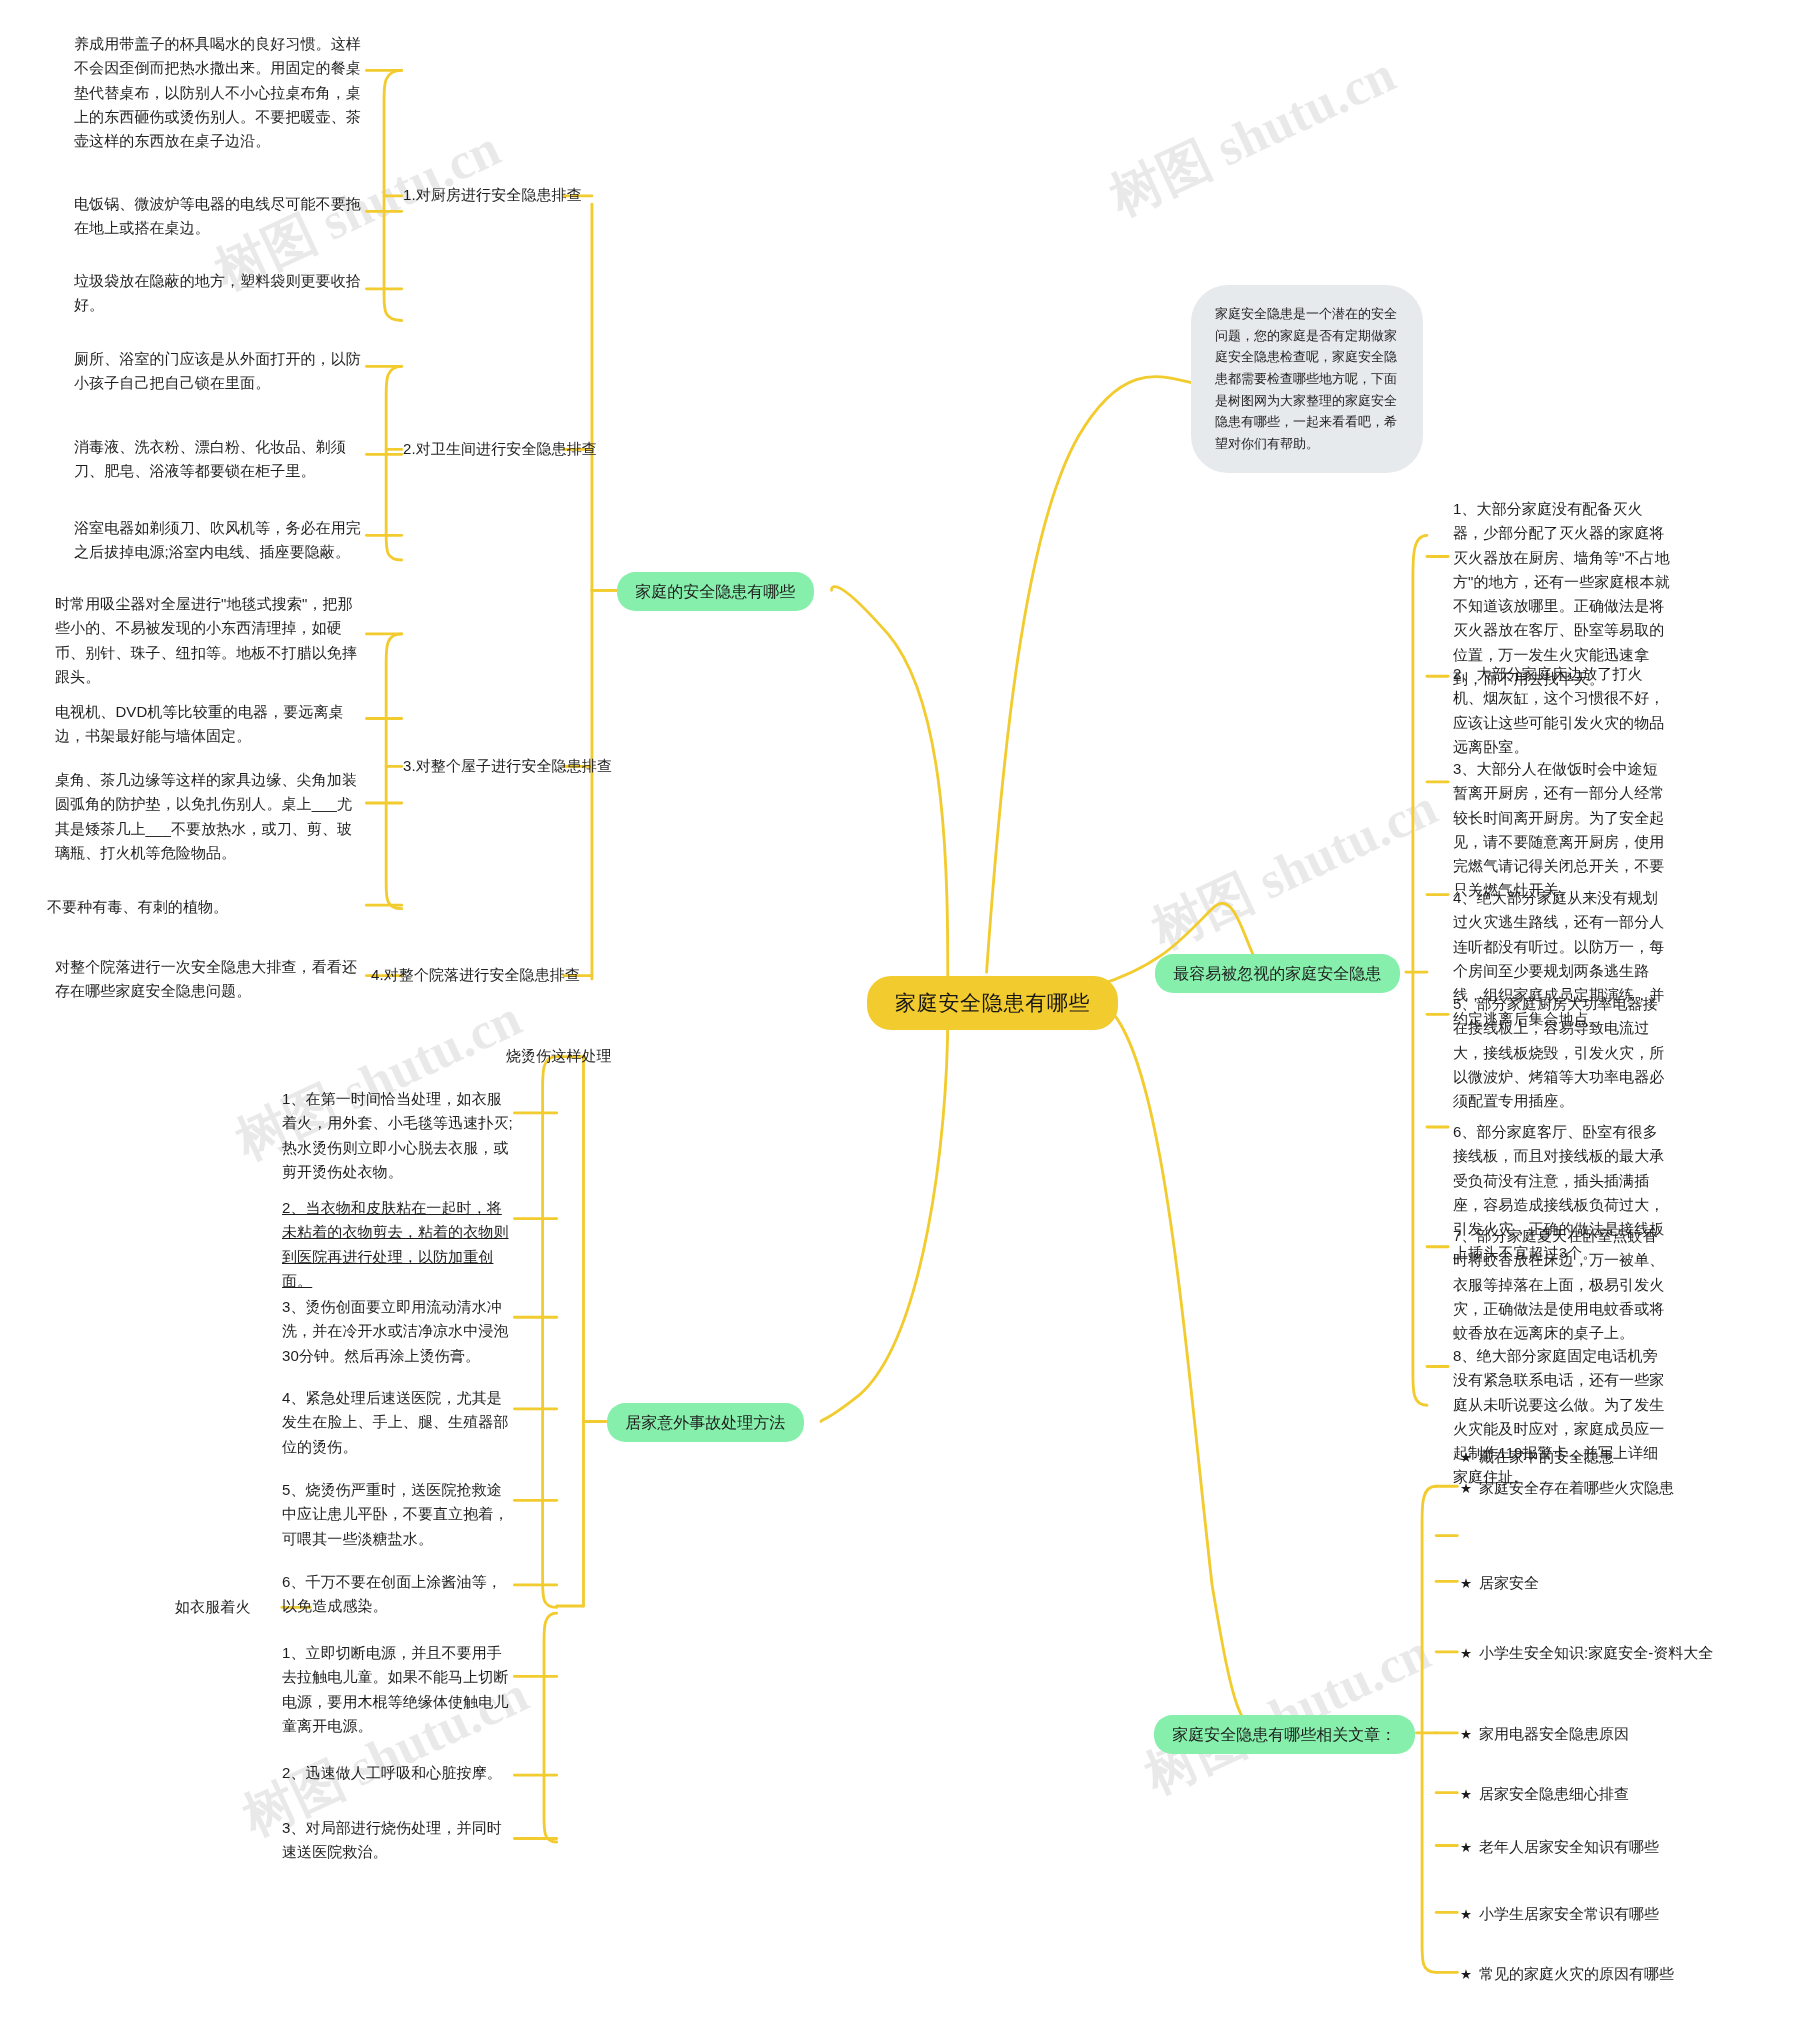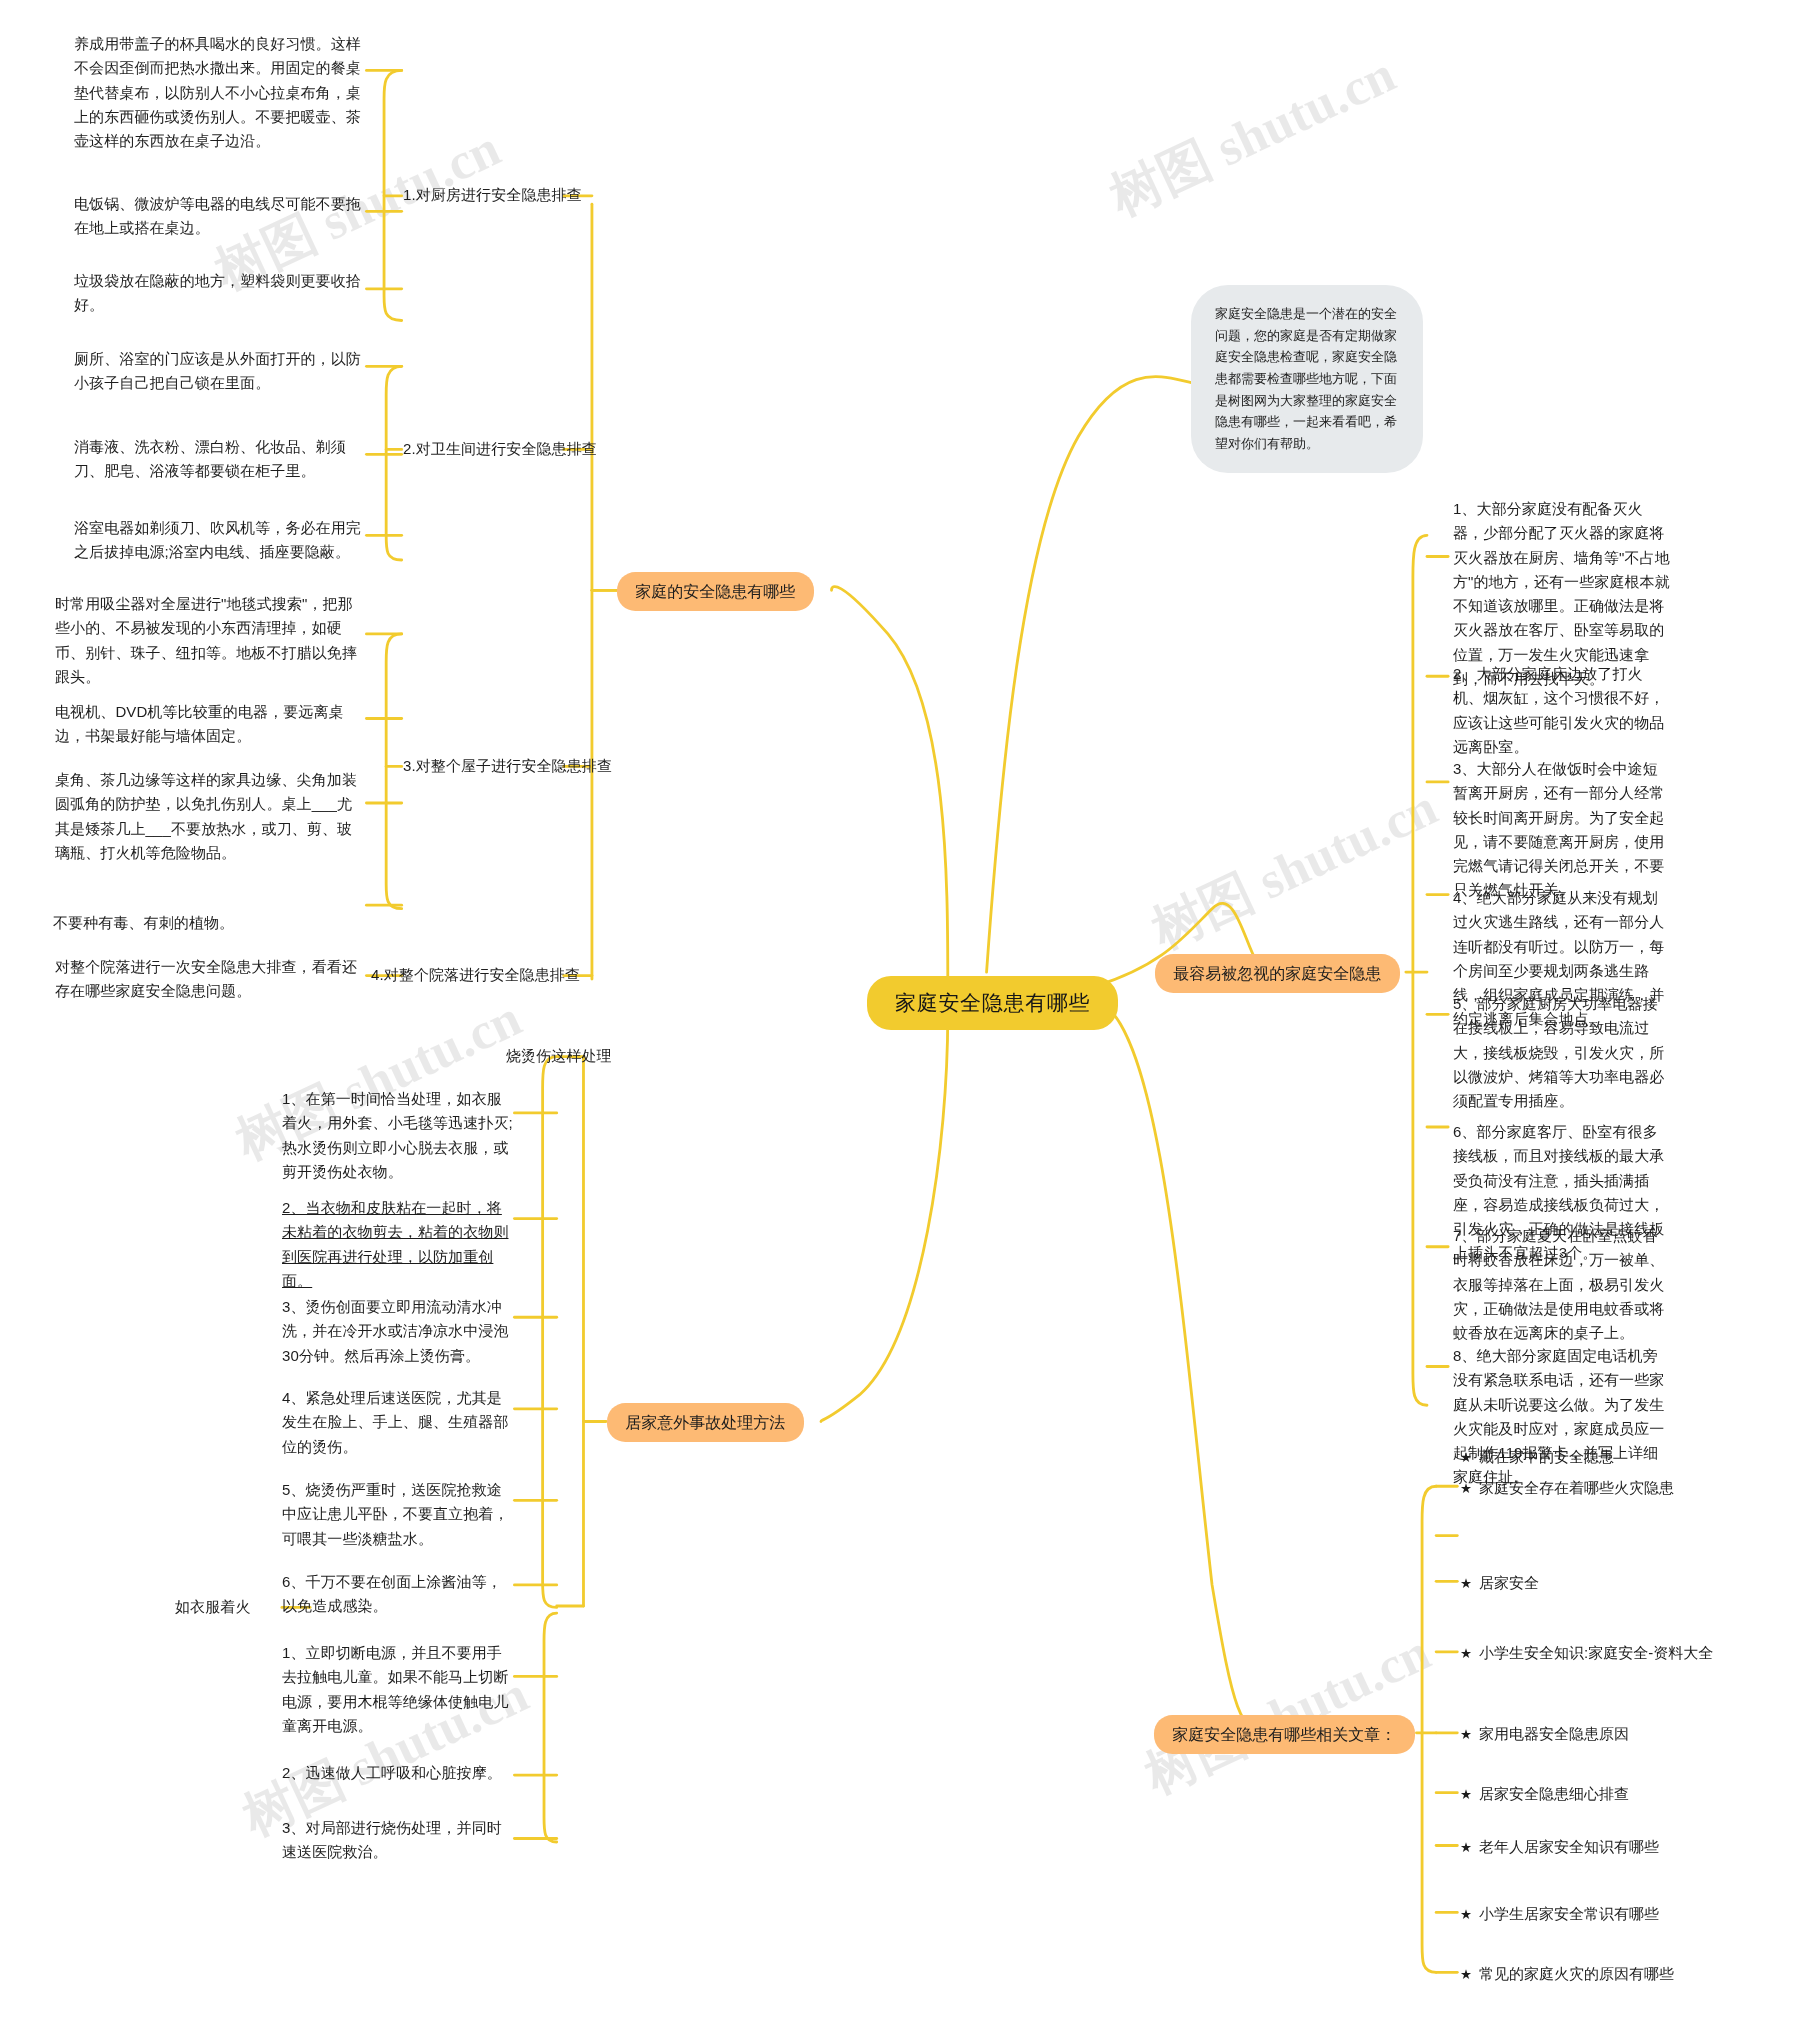--- a/index.html
+++ b/index.html
@@ -32,21 +32,21 @@
   .pill{
     display:inline-block;
     border-radius:18.3px;
     padding:8.5px 18.3px;
     font-size:16px;
     line-height:1.35;
     white-space:nowrap;
     background:#eceff1;
     color:#1d1d1d;
   }
-  .pill.level2{background:#fdba74;}
+  .pill.level2{background:#86efac;}
   .pill.root{
     background:#F2CB2E;
     color:#161616;
     font-size:21px;
     padding:12.7px 28px;
     border-radius:24px;
     font-weight:400;
     letter-spacing:0.7px;
   }
   .bubble{
@@ -222,21 +222,21 @@
 
   <div class="node" style="left:55px;top:592px;width:310px;">
     <div class="leaf r">时常用吸尘器对全屋进行"地毯式搜索"，把那些小的、不易被发现的小东西清理掉，如硬币、别针、珠子、纽扣等。地板不打腊以免摔跟头。</div>
   </div>
   <div class="node" style="left:55px;top:700px;width:310px;">
     <div class="leaf r">电视机、DVD机等比较重的电器，要远离桌边，书架最好能与墙体固定。</div>
   </div>
   <div class="node" style="left:55px;top:768px;width:310px;">
     <div class="leaf r">桌角、茶几边缘等这样的家具边缘、尖角加装圆弧角的防护垫，以免扎伤别人。桌上___尤其是矮茶几上___不要放热水，或刀、剪、玻璃瓶、打火机等危险物品。</div>
   </div>
-  <div class="node" style="left:53px;top:895px;width:310px;margin-top:16px;">
+  <div class="node" style="left:47px;top:895px;width:310px;">
     <div class="leaf r">不要种有毒、有刺的植物。</div>
   </div>
 
   <div class="node" style="left:55px;top:955px;width:310px;">
     <div class="leaf r">对整个院落进行一次安全隐患大排查，看看还存在哪些家庭安全隐患问题。</div>
   </div>
 
   <div class="node" style="left:607px;top:1403px;">
     <span class="pill level2">居家意外事故处理方法</span>
   </div>

